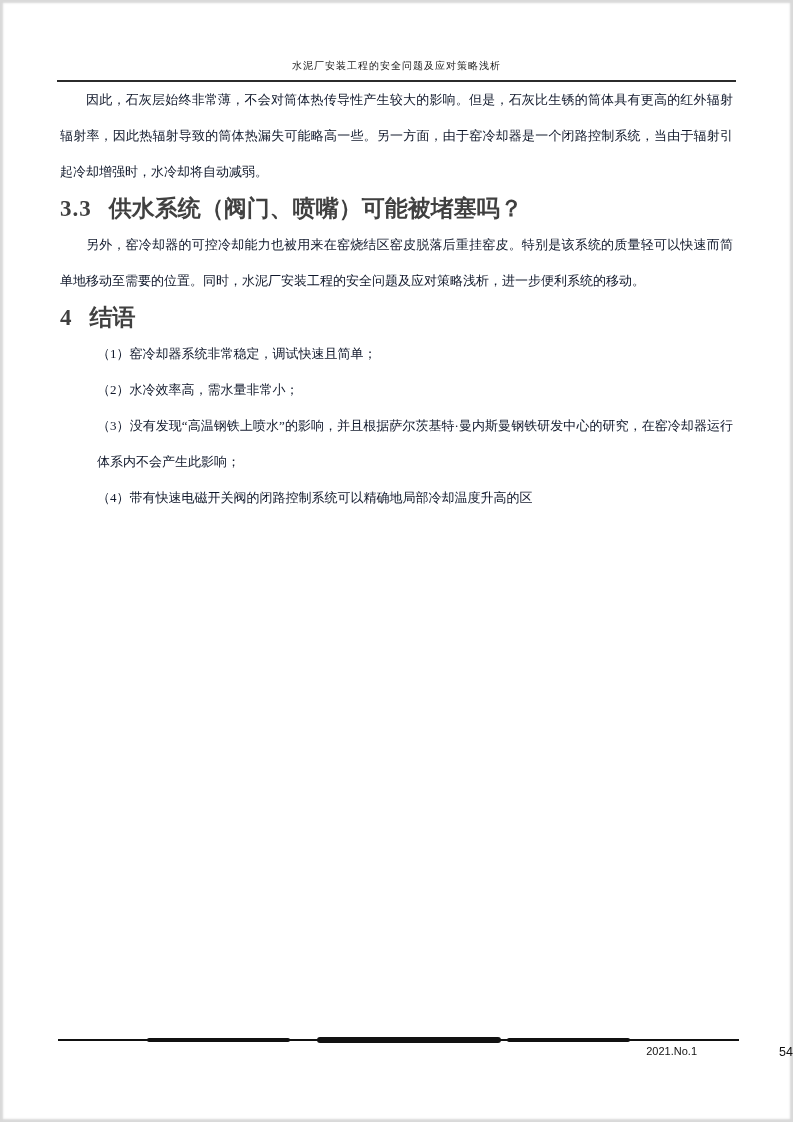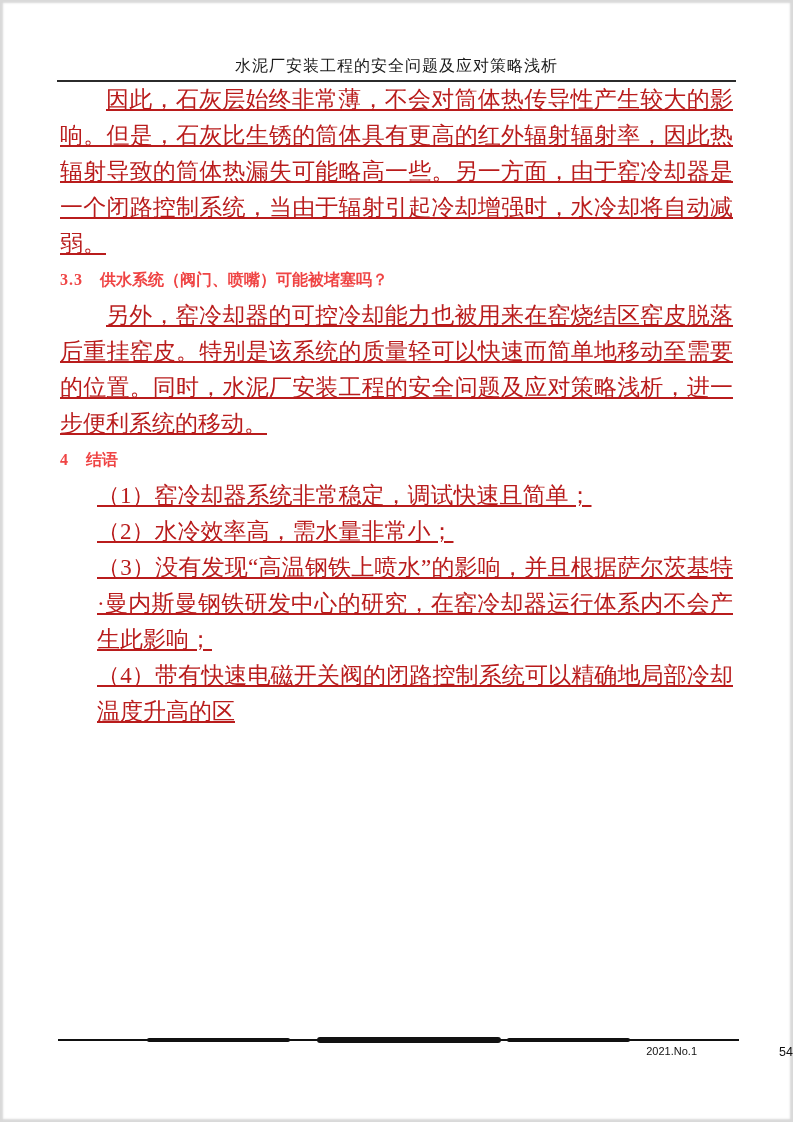--- a/index.html
+++ b/index.html
@@ -15,52 +15,51 @@
   }
   .content {
     position: absolute;
     left: 60px;
     top: 0;
     width: 673px;
   }
   .header-title {
     padding-top: 56px;
     text-align: center;
-    font-size: 16px;
+    font-size: 10px;
     line-height: 20px;
     letter-spacing: 1px;
     color: #1a1a1a;
   }
   .header-rule {
     margin-top: 4px;
     margin-left: -3px;
     margin-right: -3px;
     height: 2px;
     background: #2b2b2b;
   }
   .para {
     margin: 0;
-    font-size: 23px;
+    font-size: 13px;
     line-height: 36px;
     text-align: justify;
     text-indent: 2em;
-    color: #b91c1c;
-    text-decoration: underline;
+    color: #0f172a;
   }
   .list-item {
     text-indent: 0;
     padding-left: 37px;
   }
   .sec-heading {
     margin: 0;
-    font-size: 16px;
+    font-size: 23px;
     font-weight: bold;
     line-height: 36px;
     font-family: "Liberation Sans", "DejaVu Sans", sans-serif;
-    color: #ef4444;
+    color: #404040;
   }
   .sec-num {
     font-family: "Liberation Serif", "DejaVu Serif", serif;
     margin-right: 17px;
     letter-spacing: 1px;
   }
   .footer-rule {
     position: absolute;
     top: 1039px;
     left: 58px;

